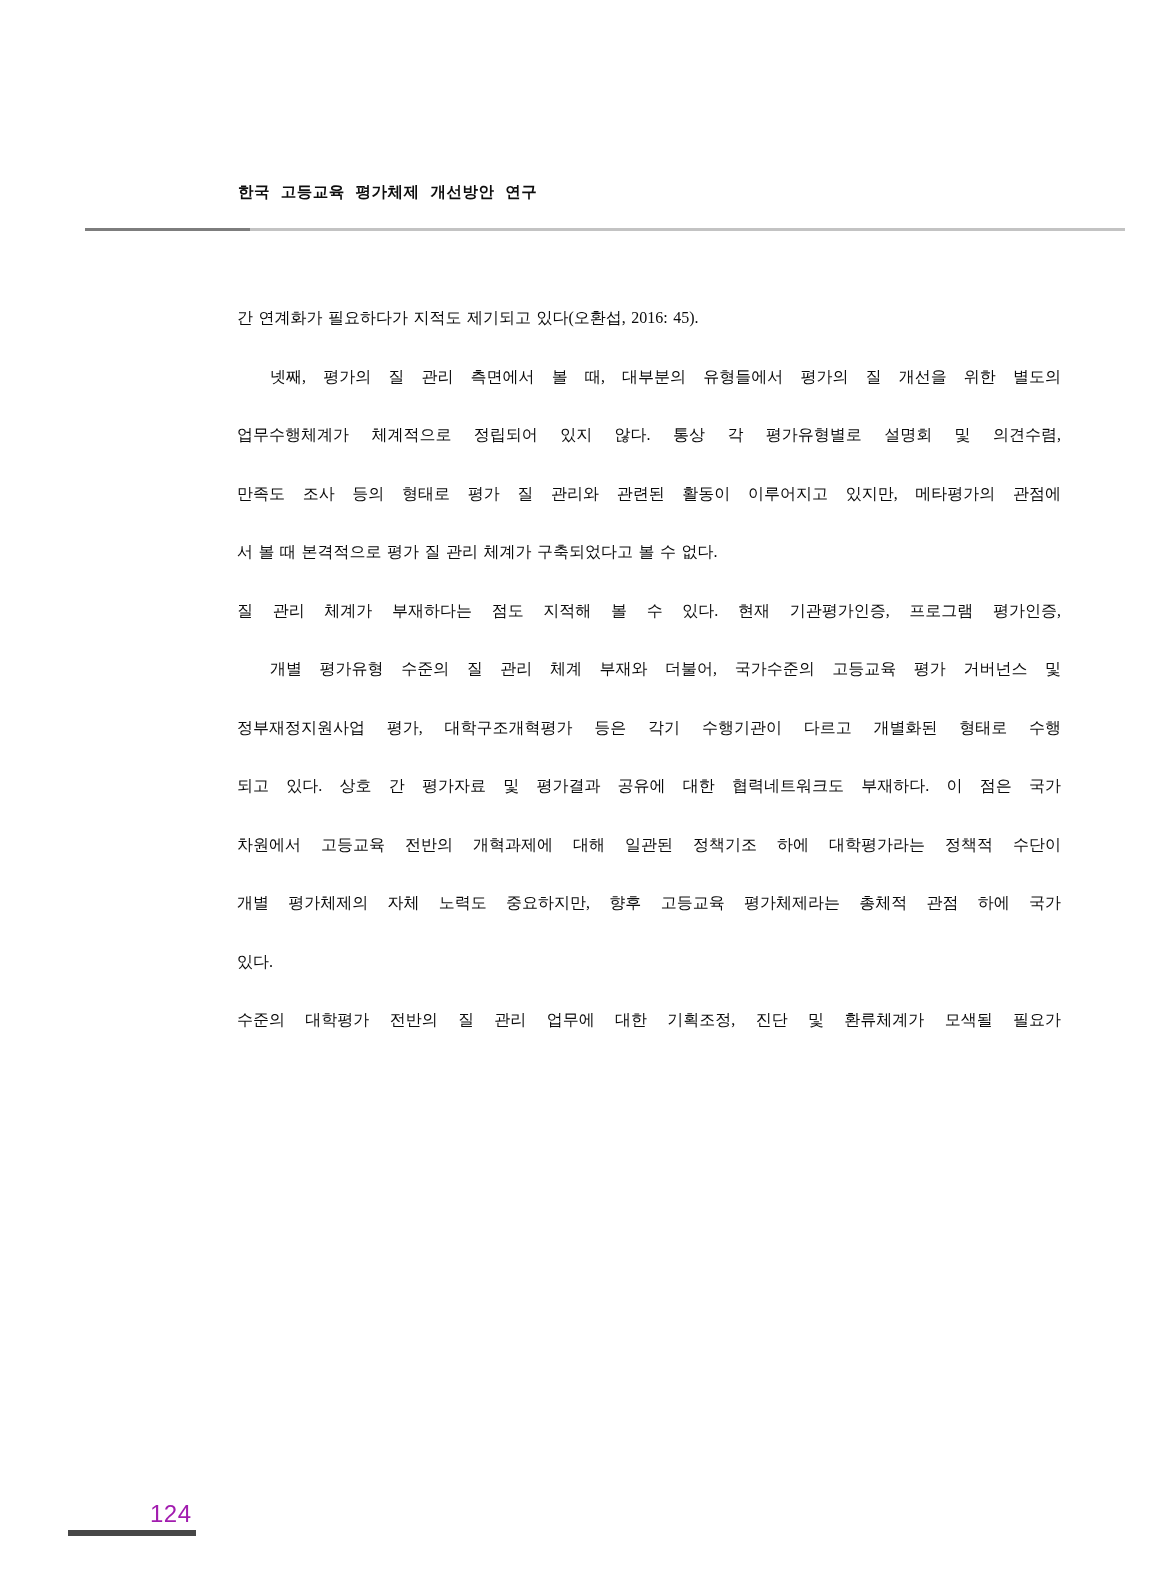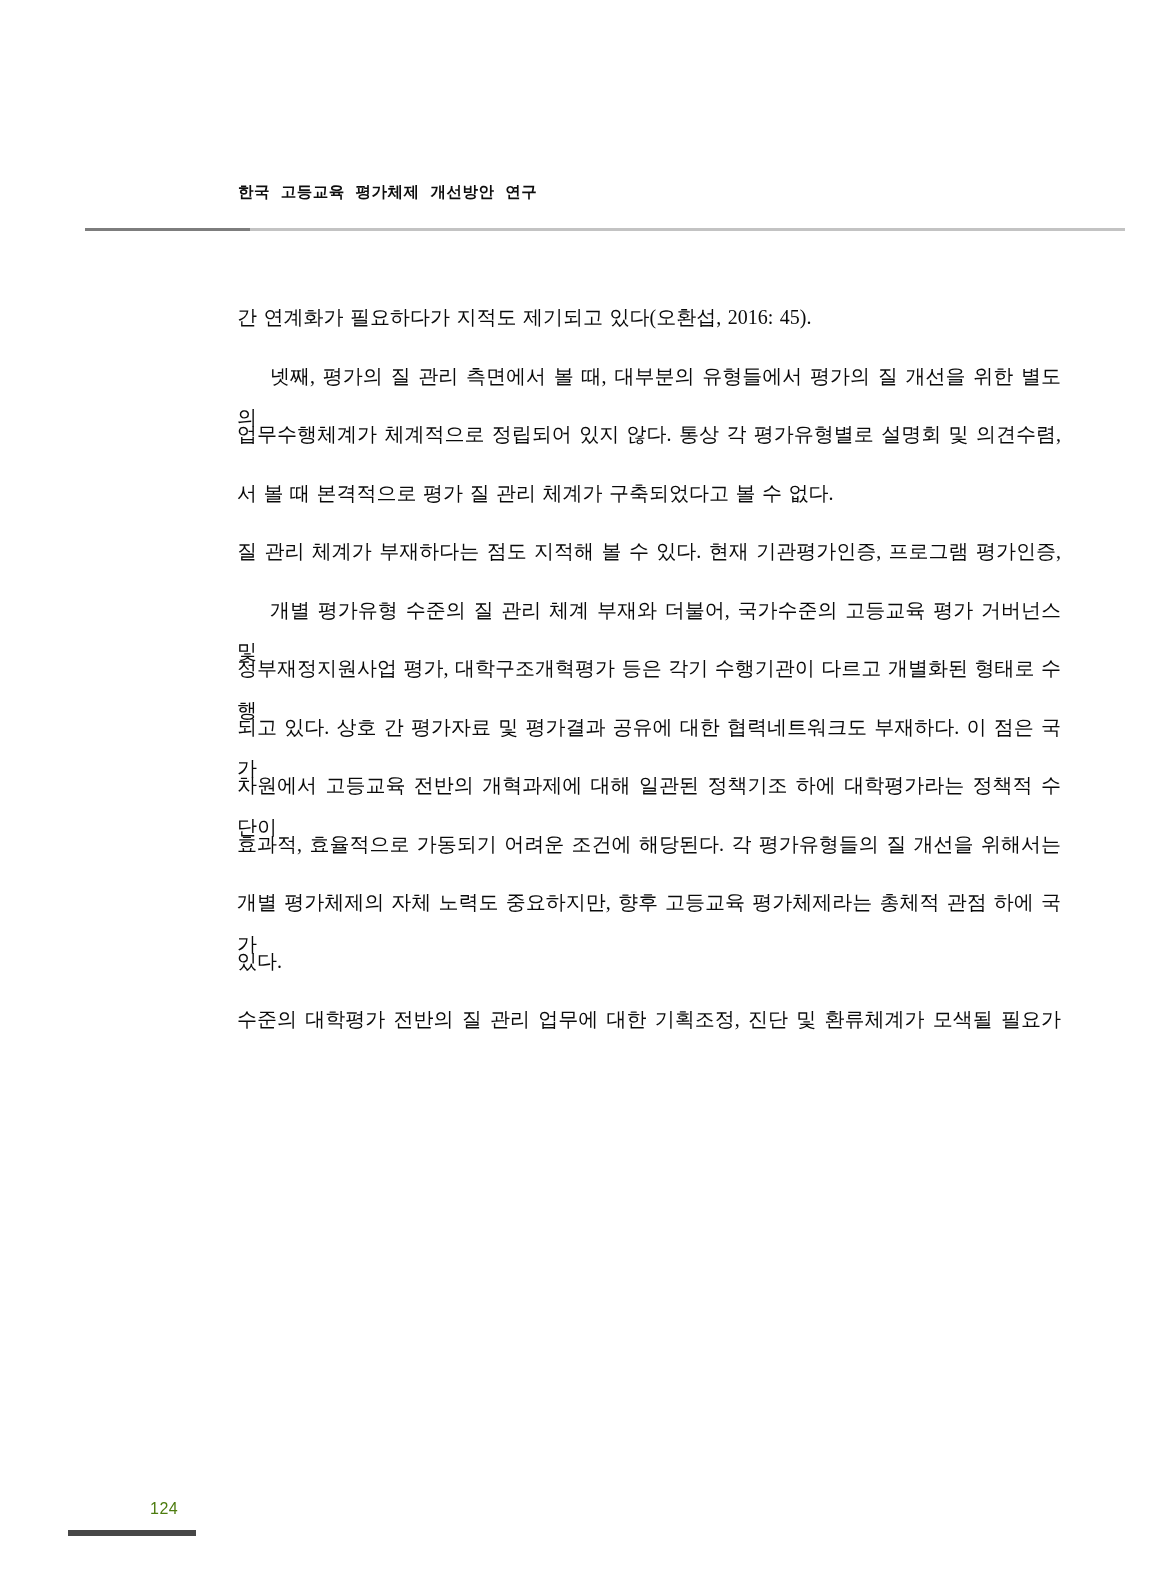--- a/index.html
+++ b/index.html
@@ -46,42 +46,42 @@
   .header-rule .seg-light{
     position:absolute;left:165px;top:0;height:3px;width:994px;
     background:var(--header-rule-light);
   }
   
   .body-text{
     position:absolute;
     left:152px;
     top:212px;
     width:858px;
-    font-size:20px;
+    font-size:16px;
     color:#0a0a0a;
   }
   .body-text .line{
     line-height:41.5px;
     height:41.5px;
     white-space:normal;
     word-spacing:1.5px;
   }
   .body-text .line.indent{ text-indent:33px; }
   .body-text .line.justify{
     text-align:justify;
     text-align-last:justify;
   }
   
   .page-number{
     position:absolute;
     left:82px;
     top:1432px;
     font-family:"Liberation Sans", sans-serif;
-    font-size:16px;
-    color:#4d7c0f;
+    font-size:24px;
+    color:#a21caf;
     letter-spacing:0.5px;
   }
   .footer-bar{
     position:absolute;
     left:0;
     top:1462px;
     width:128px;
     height:6px;
     background:var(--footer-bar);
   }
@@ -95,27 +95,27 @@
 
   <div class="header-rule">
     <div class="seg-dark"></div>
     <div class="seg-light"></div>
   </div>
 
   <div class="body-text">
       <div class="line">간 연계화가 필요하다가 지적도 제기되고 있다(오환섭, 2016: 45).</div>
       <div class="line indent justify">넷째, 평가의 질 관리 측면에서 볼 때, 대부분의 유형들에서 평가의 질 개선을 위한 별도의</div>
       <div class="line justify">업무수행체계가 체계적으로 정립되어 있지 않다. 통상 각 평가유형별로 설명회 및 의견수렴,</div>
+      <div class="line justify">만족도 조사 등의 형태로 평가 질 관리와 관련된 활동이 이루어지고 있지만, 메타평가의 관점에</div>
       <div class="line">서 볼 때 본격적으로 평가 질 관리 체계가 구축되었다고 볼 수 없다.</div>
       <div class="line justify">질 관리 체계가 부재하다는 점도 지적해 볼 수 있다. 현재 기관평가인증, 프로그램 평가인증,</div>
       <div class="line indent justify">개별 평가유형 수준의 질 관리 체계 부재와 더불어, 국가수준의 고등교육 평가 거버넌스 및</div>
       <div class="line justify">정부재정지원사업 평가, 대학구조개혁평가 등은 각기 수행기관이 다르고 개별화된 형태로 수행</div>
       <div class="line justify">되고 있다. 상호 간 평가자료 및 평가결과 공유에 대한 협력네트워크도 부재하다. 이 점은 국가</div>
       <div class="line justify">차원에서 고등교육 전반의 개혁과제에 대해 일관된 정책기조 하에 대학평가라는 정책적 수단이</div>
-      <div class="line justify">효과적, 효율적으로 가동되기 어려운 조건에 해당된다. 각 평가유형들의 질 개선을 위해서는</div>
       <div class="line justify">개별 평가체제의 자체 노력도 중요하지만, 향후 고등교육 평가체제라는 총체적 관점 하에 국가</div>
       <div class="line">있다.</div>
       <div class="line justify">수준의 대학평가 전반의 질 관리 업무에 대한 기획조정, 진단 및 환류체계가 모색될 필요가</div>
     </div>
 
   <div class="page-number">124</div>
 
   <div class="footer-bar"></div>
 
 </div>

